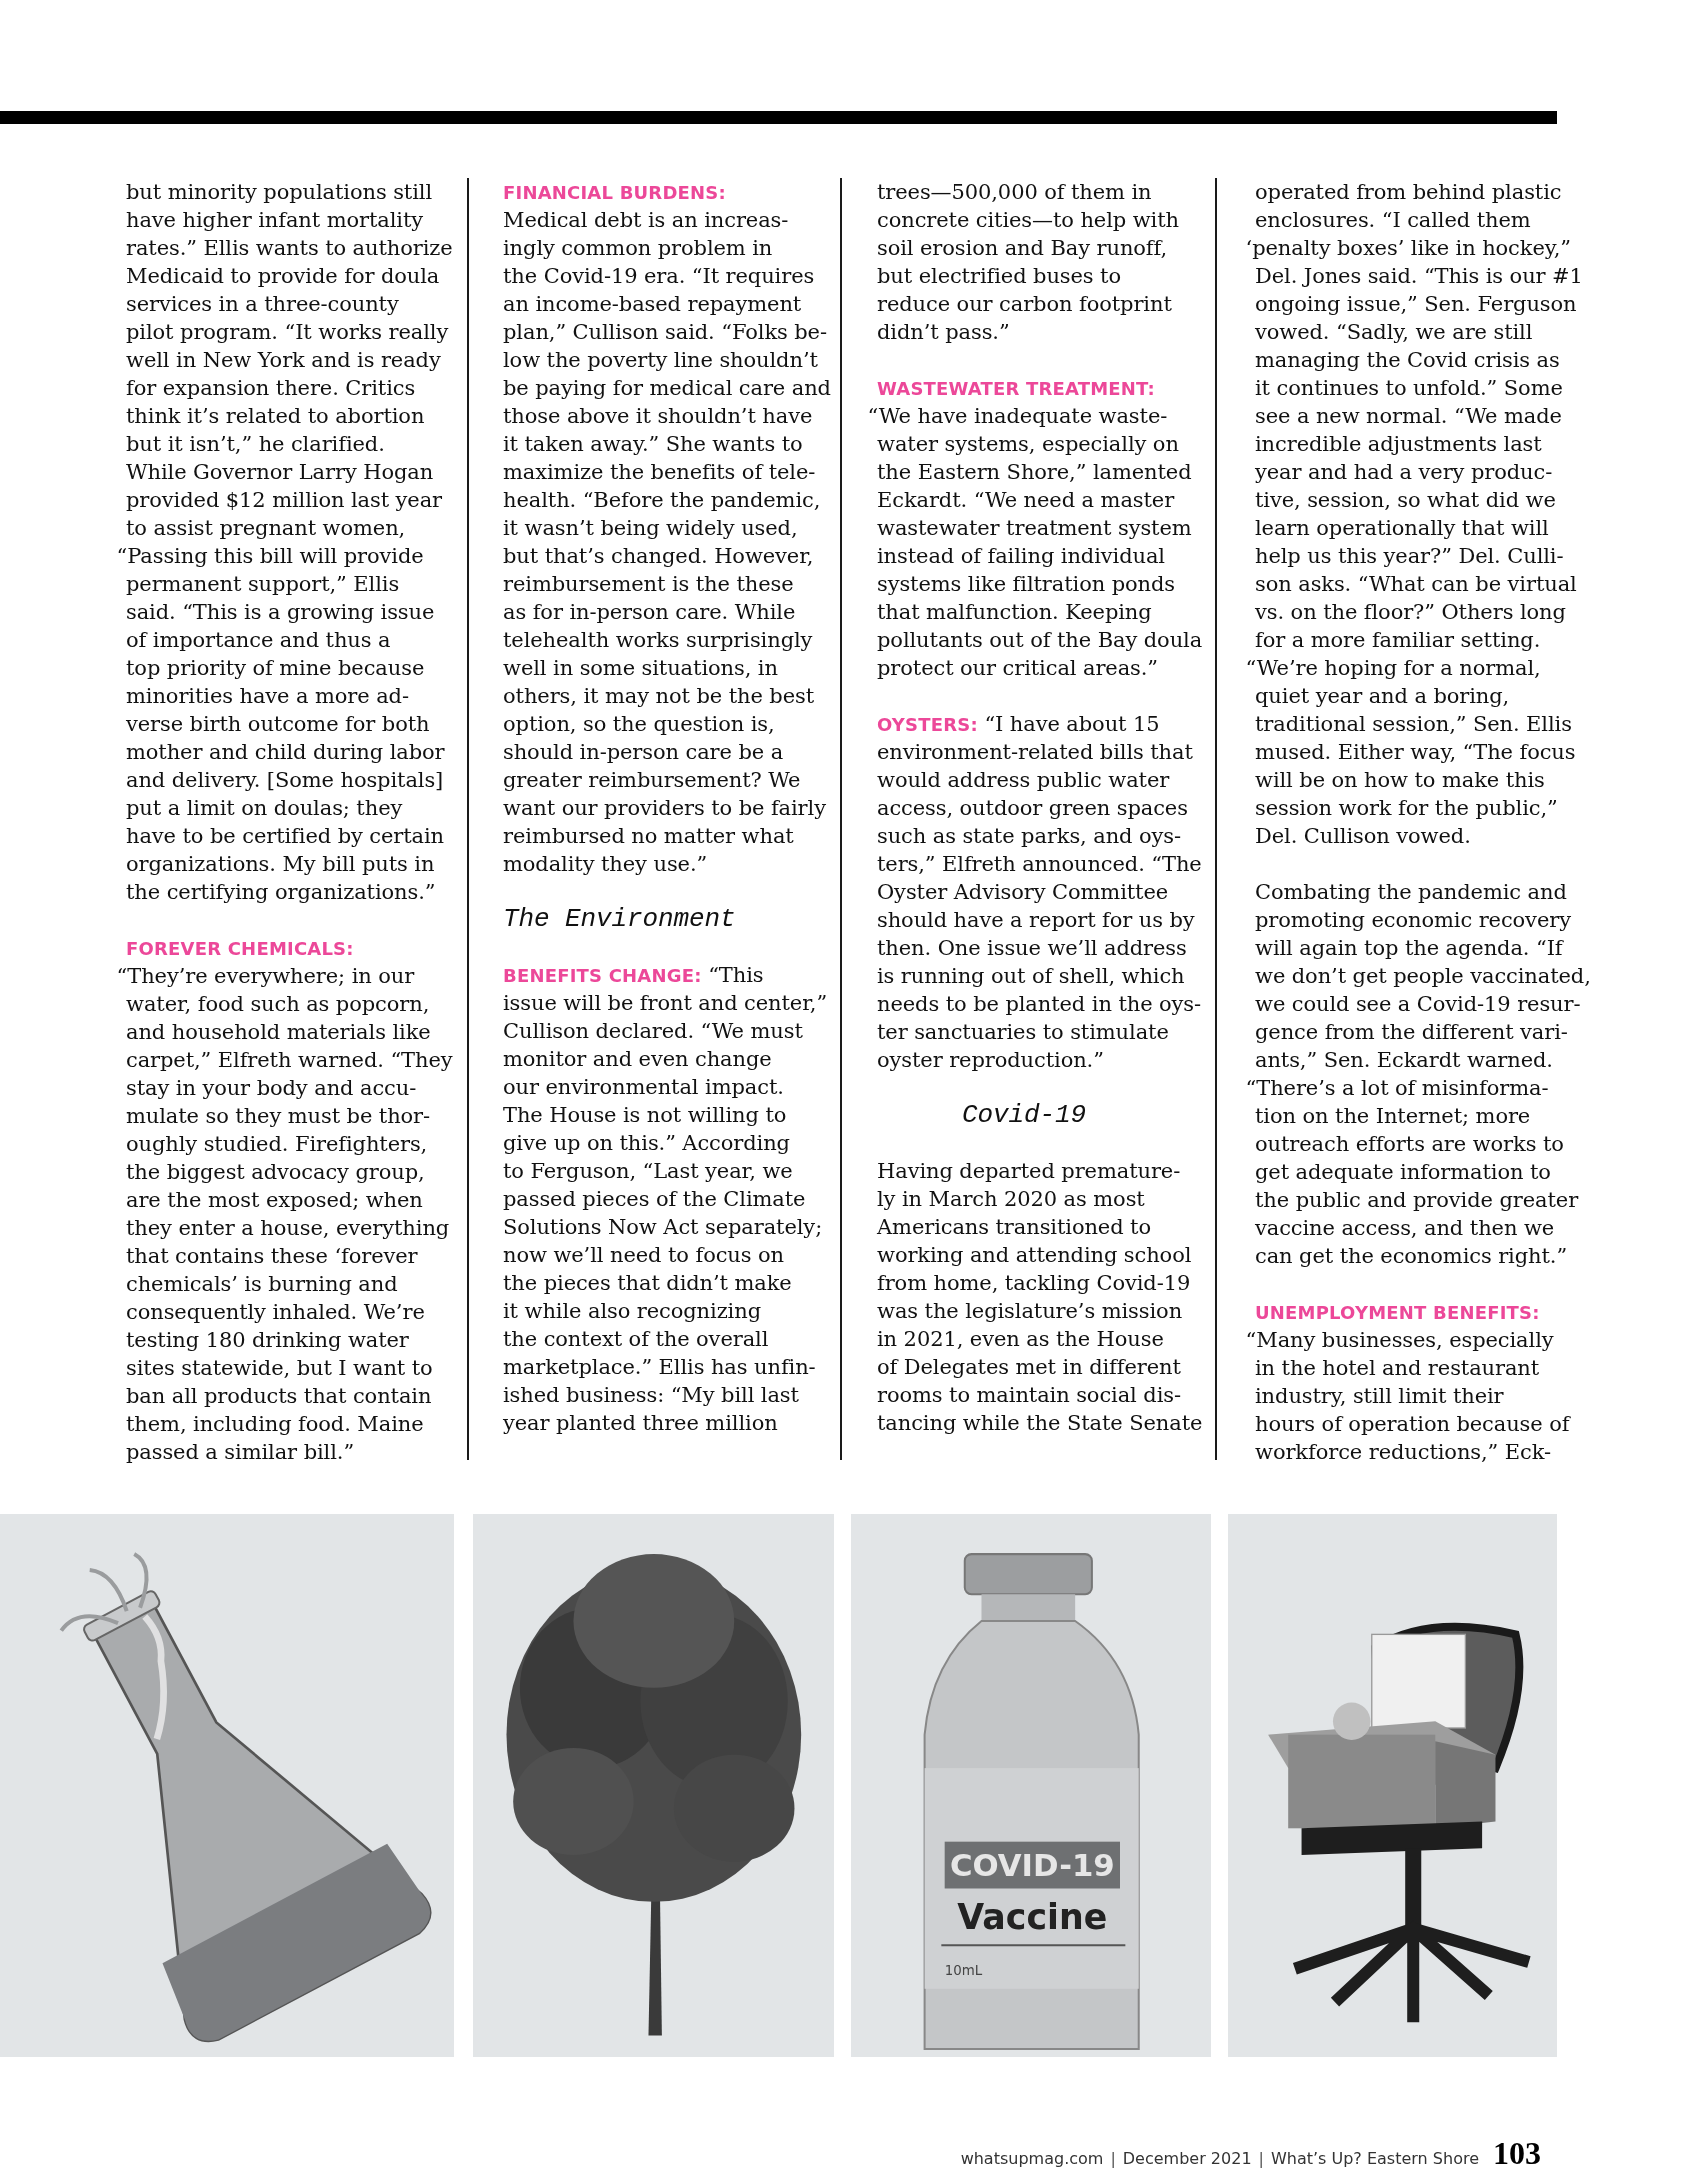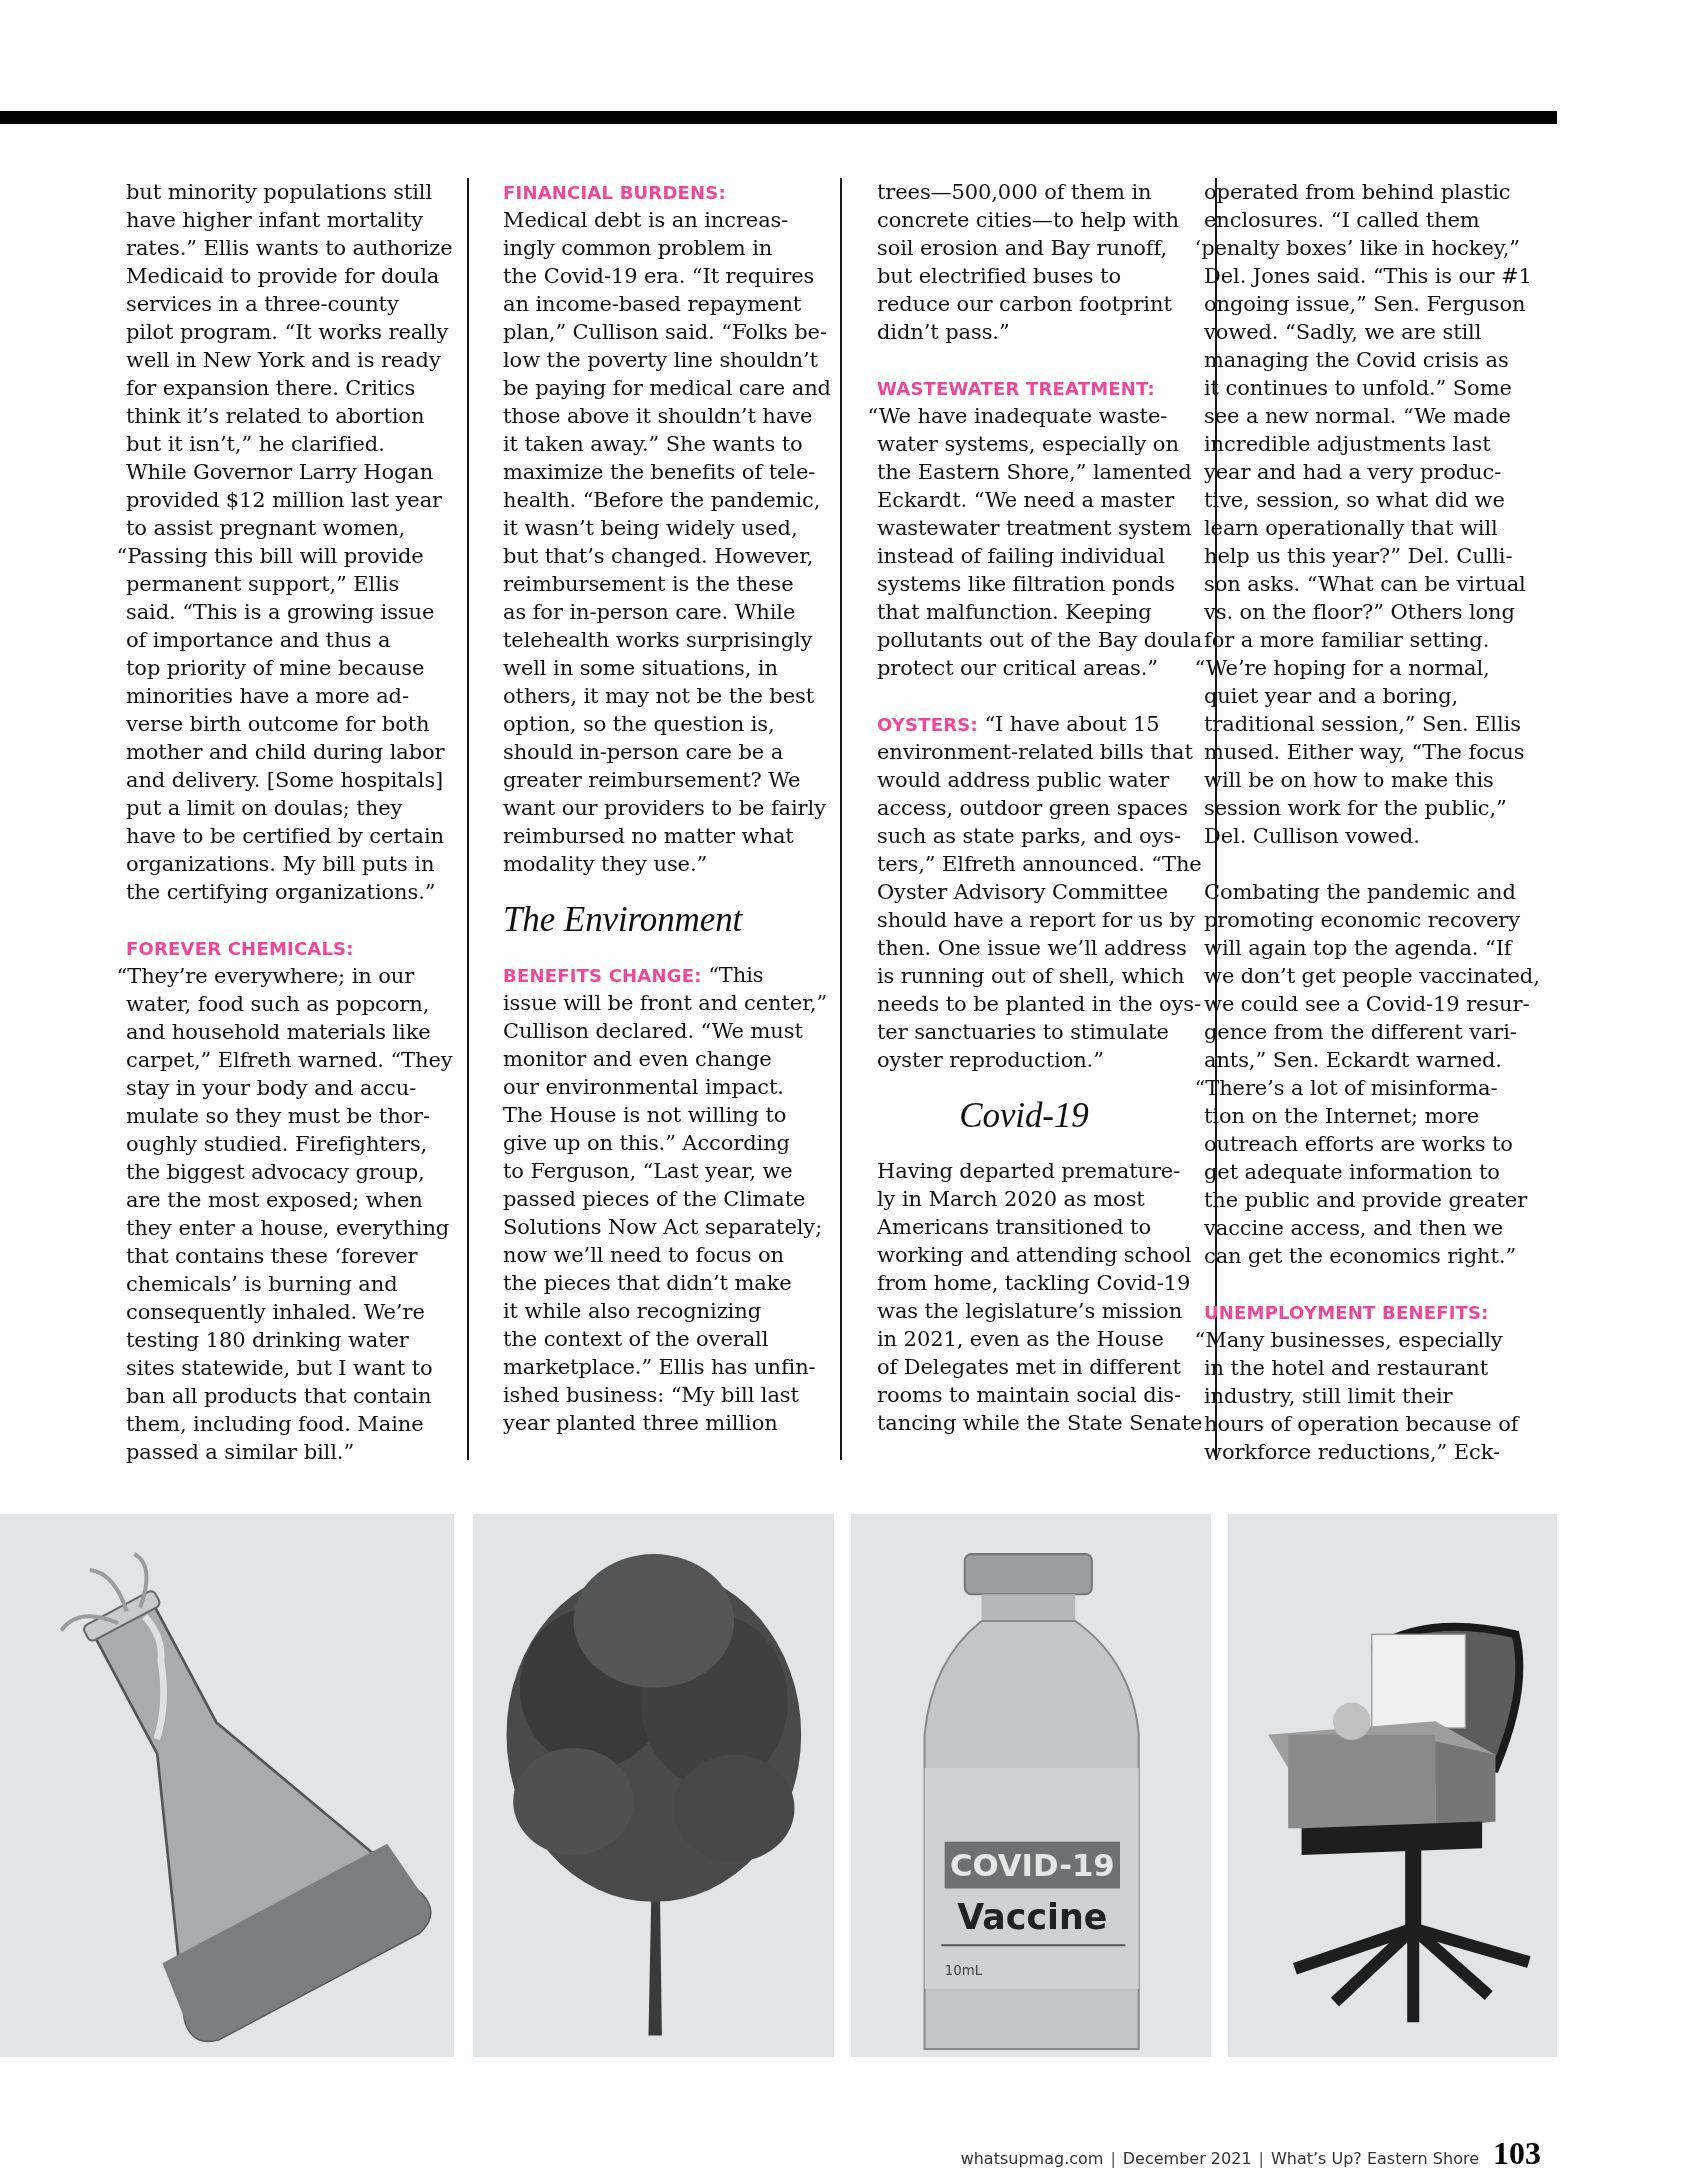--- a/index.html
+++ b/index.html
@@ -10,31 +10,31 @@
 
   .col { position: absolute; top: 178px; width: 294px; font-size: 21px; line-height: 28px;
          letter-spacing: -0.1px; }
   .col .ln { display: block; white-space: nowrap; height: 28px; }
   .col .ln.hang { margin-left: -9.4px; }
   .col .gap { display: block; height: 28px; }
 
   #col1 { left: 126px; }
   #col2 { left: 503px; }
   #col3 { left: 877px; }
-  #col4 { left: 1204px; }
+  #col4 { left: 1255px; }
 
   .rule { position: absolute; top: 178px; width: 2px; height: 1282px; background: #1a1a1a; }
   #rule1 { left: 467px; }
   #rule2 { left: 840px; }
   #rule3 { left: 1215px; }
 
   .kicker { font-family: "DejaVu Sans", "Liberation Sans", sans-serif; font-weight: bold; color: #ec4899;
             font-size: 18px; letter-spacing: 0.2px; }
-  .sec-head { display: block; font-family: Liberation Serif, serif; font-style: italic;
-              font-size: 35px; line-height: 83px; height: 83px; font-weight: normal; }
+  .sec-head { display: block; font-family: Liberation Mono, monospace; font-style: italic;
+              font-size: 26px; line-height: 83px; height: 83px; font-weight: normal; }
   .sec-head.center { text-align: center; }
 
   .photos { position: absolute; top: 1514px; left: 0; width: 1557px; height: 543px; }
   .photo { position: absolute; top: 0; height: 543px; background: #e2e5e7; overflow: hidden; }
   #photo1 { left: 0; width: 454px; }
   #photo2 { left: 473px; width: 361px; }
   #photo3 { left: 851px; width: 361px; }
   #photo3 { left: 851px; width: 360px; }
   #photo4 { left: 1228px; width: 329px; }
   .photo svg { position: absolute; left: 0; top: 0; width: 100%; height: 100%; }

